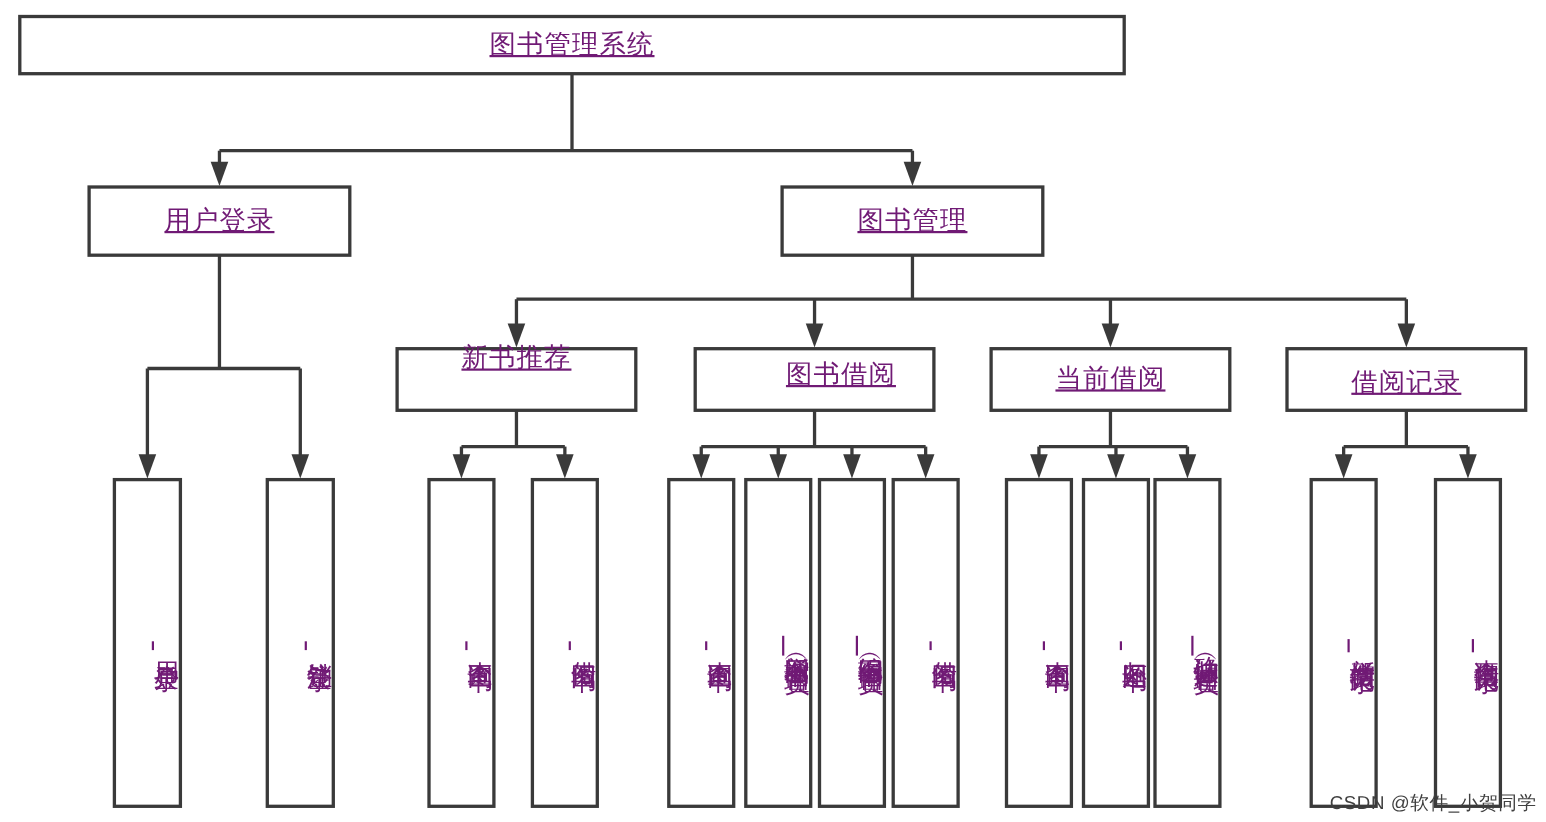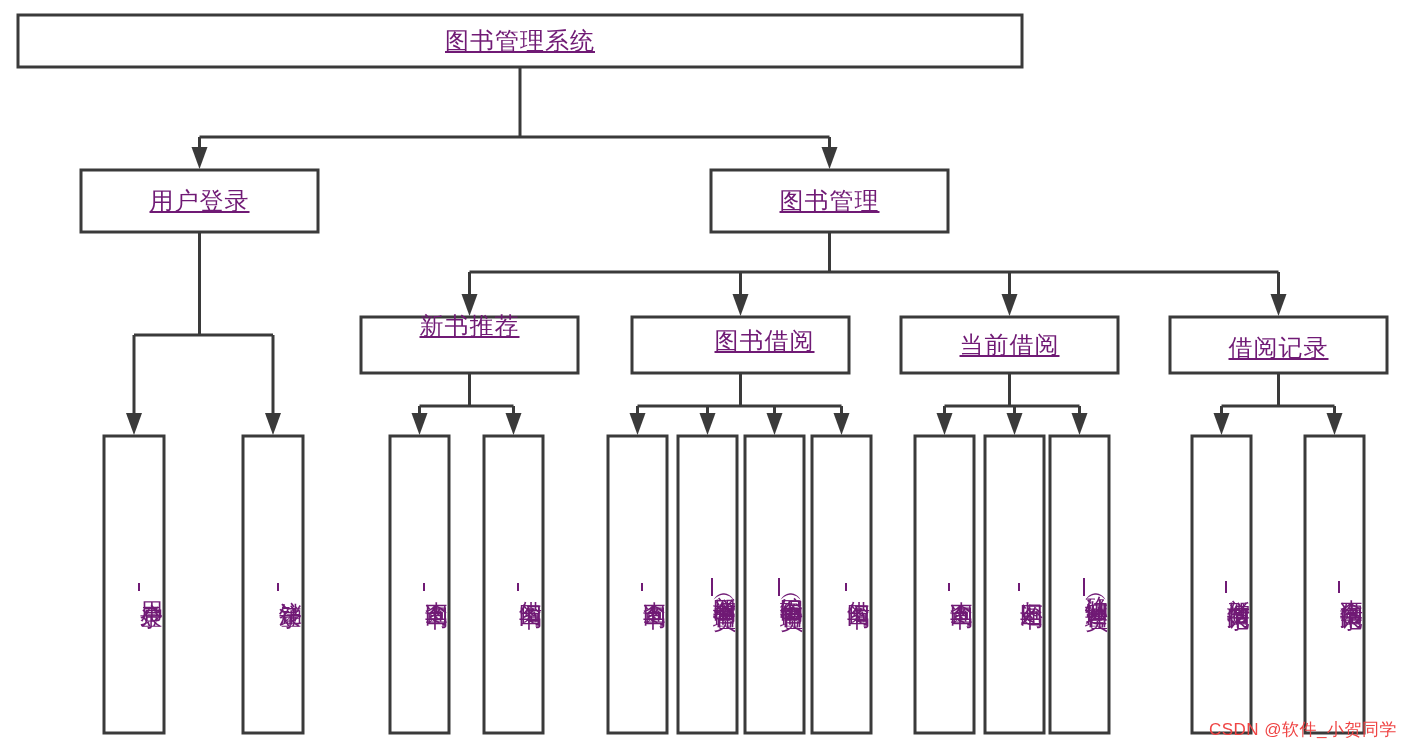--- a/index.html
+++ b/index.html
@@ -67,21 +67,21 @@
     align-items: flex-start;
     justify-content: center;
     padding-top: 4px;
     text-align: left;
   }
   .watermark {
     position: absolute;
     right: 8px;
     bottom: 6px;
     font-size: 17px;
-    color: #ef4444;
+    color: #404040;
     letter-spacing: 0.5px;
     font-family: "Liberation Sans", "DejaVu Sans", sans-serif;
     white-space: nowrap;
   }
 </style>
 </head>
 <body>
 
 <div id="diagram-root">
 

